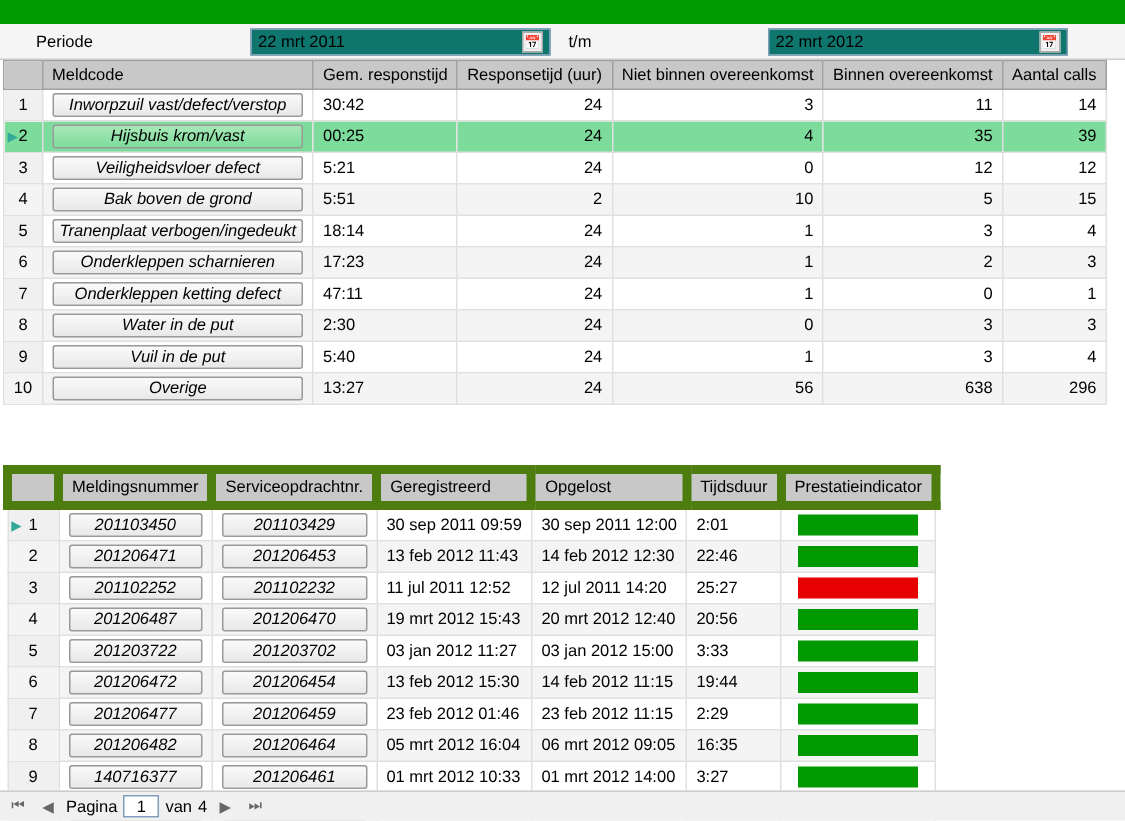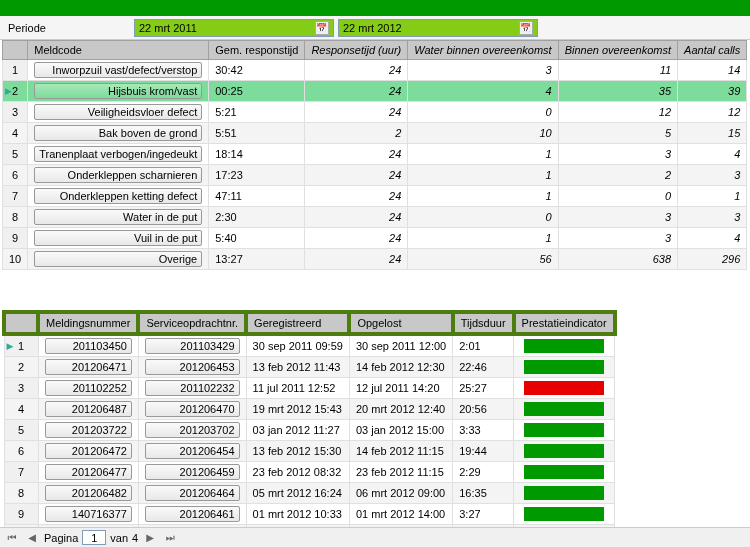--- a/index.html
+++ b/index.html
@@ -1,36 +1,36 @@
 <!DOCTYPE html>
 <html><head>
 <meta charset="utf-8">
 <style>
   * { box-sizing: border-box; margin: 0; padding: 0; font-family: Tahoma, Arial, sans-serif; font-size: 11px; }
   body { background: #fff; width: 750px; height: 547px; overflow: hidden; }
   .topbar { height: 16px; background: #009900; }
-  .filter-row { display: flex; align-items: center; height: 24px; background: #f5f5f5; border-bottom: 1px solid #ccc; padding: 0 0; gap: 4px; }
+  .filter-row { display: flex; align-items: center; height: 24px; background: #f5f5f5; border-bottom: 1px solid #ccc; padding: 0 16px; gap: 4px; }
   .label-box { padding: 2px 8px; width: 130px; }
-  .date-input { border: 1px solid #7f9db9; background: #84cc16; padding: 1px 4px; height: 18px; width: 200px; display: flex; align-items: center; justify-content: space-between; }
+  .date-input { border: 1px solid #7f9db9; background: #0f766e; padding: 1px 4px; height: 18px; width: 200px; display: flex; align-items: center; justify-content: space-between; margin-left: 17px; }
   .date-input .cal-icon { display: inline-flex; align-items: center; justify-content: center; width: 14px; height: 14px; background: #f0f0f0; border: 1px solid #aaa; font-size: 9px; }
   .tm-label { padding: 2px 8px; width: 120px; }
   .grid { border-collapse: collapse; width: 736px; margin-left: 2px; padding-left: 43px; }
   .grid th { background: #c8c8c8; color: #000; font-weight: normal; padding: 3px 6px; border: 1px solid #a0a0a0; text-align: left; white-space: nowrap; }
   .grid td { padding: 2px 6px; border: 1px solid #e0e0e0; height: 19px; }
   .rownum-col { width: 34px; text-align: center; background: #f0f0f0; position: relative; }
   .row-marker { position: absolute; left: 2px; top: 50%; transform: translateY(-50%); color: #3a9; font-size: 9px; }
-  .meld-btn { display: block; width: 100%; background: linear-gradient(#fafafa,#e8e8e8); border: 1px solid #999; border-radius: 2px; padding: 1px 4px; text-align: right; white-space: nowrap; overflow: hidden; text-overflow: ellipsis; cursor: pointer; }
+  .meld-btn { display: block; width: 100%; background: linear-gradient(#fafafa,#e8e8e8); border: 1px solid #999; border-radius: 2px; padding: 1px 4px; text-align: center; white-space: nowrap; overflow: hidden; text-overflow: ellipsis; cursor: pointer; font-style: italic; }
   .grid tr.even td { background: #f4f4f4; }
   .grid tr.selected td { background: #7ddc9c; }
   .grid tr.selected .meld-btn { background: linear-gradient(#a8e8b8,#7ddc9c); }
-  .num { text-align: right; font-style: italic; }
+  .num { text-align: right; }
   .gap { height: 40px; }
   .grid2-wrap { margin-left: 2px; }
   .grid2 { border-collapse: collapse; }
-  .grid2 th { background: #c8c8c8; font-weight: normal; padding: 3px 6px; border: 4px solid #4d7c0f; text-align: left; white-space: nowrap; }
+  .grid2 th { background: #c8c8c8; font-weight: normal; padding: 3px 6px; border: 6px solid #4d7c0f; text-align: left; white-space: nowrap; }
   .grid2 td { padding: 2px 6px; border: 1px solid #e0e0e0; height: 19px; white-space: nowrap; }
   .grid2 tr.even td { background: #f4f4f4; }
   .ind-green { background: #009900; width: 80px; height: 14px; margin: 0 auto; }
   .ind-red { background: #e60000; width: 80px; height: 14px; margin: 0 auto; }
   .pager { display: flex; align-items: center; height: 20px; background: #f0f0f0; border-top: 1px solid #ccc; padding: 0 4px; gap: 4px; position: absolute; bottom: 0; left: 0; right: 0; }
   .pager .pbtn { width: 16px; height: 16px; display: inline-flex; align-items: center; justify-content: center; font-size: 10px; color: #666; cursor: pointer; }
   .pager input { width: 24px; height: 15px; border: 1px solid #7f9db9; text-align: center; }
   .col-meldcode { width: 156px; }
   .col-resp { width: 94px; }
   .col-uur { width: 106px; }
@@ -42,34 +42,35 @@
 <body>
 
 <div class="topbar"></div>
 
 <div class="filter-row">
   <div class="label-box">Periode</div>
   <div class="date-input">
     <span>22 mrt 2011</span>
     <span class="cal-icon">📅</span>
   </div>
+  <div class="tm-label">t/m</div>
   <div class="date-input">
     <span>22 mrt 2012</span>
     <span class="cal-icon">📅</span>
   </div>
 </div>
 
 <table class="grid">
   <thead>
     <tr>
       <th class="rownum-col"></th>
       <th class="col-meldcode">Meldcode</th>
       <th class="col-resp">Gem. responstijd</th>
       <th class="col-uur num">Responsetijd (uur)</th>
-      <th class="col-niet num">Water binnen overeenkomst</th>
+      <th class="col-niet num">Niet binnen overeenkomst</th>
       <th class="col-bin num">Binnen overeenkomst</th>
       <th class="col-aant num">Aantal calls</th>
     </tr>
   </thead>
   <tbody id="grid1-body">
       <tr>
         <td class="rownum-col">1</td>
         <td>
           <button class="meld-btn">Inworpzuil vast/defect/verstop</button>
         </td>
@@ -288,37 +289,37 @@
           </td>
         </tr>
         <tr>
           <td class="rownum-col">7</td>
           <td>
             <button class="meld-btn">201206477</button>
           </td>
           <td>
             <button class="meld-btn">201206459</button>
           </td>
-          <td>23 feb 2012 08:32</td>
+          <td>23 feb 2012 01:46</td>
           <td>23 feb 2012 11:15</td>
           <td>2:29</td>
           <td>
             <div class="ind-green"></div>
           </td>
         </tr>
         <tr class="even">
           <td class="rownum-col">8</td>
           <td>
             <button class="meld-btn">201206482</button>
           </td>
           <td>
             <button class="meld-btn">201206464</button>
           </td>
-          <td>05 mrt 2012 16:24</td>
-          <td>06 mrt 2012 09:00</td>
+          <td>05 mrt 2012 16:04</td>
+          <td>06 mrt 2012 09:05</td>
           <td>16:35</td>
           <td>
             <div class="ind-green"></div>
           </td>
         </tr>
         <tr>
           <td class="rownum-col">9</td>
           <td>
             <button class="meld-btn">140716377</button>
           </td>

